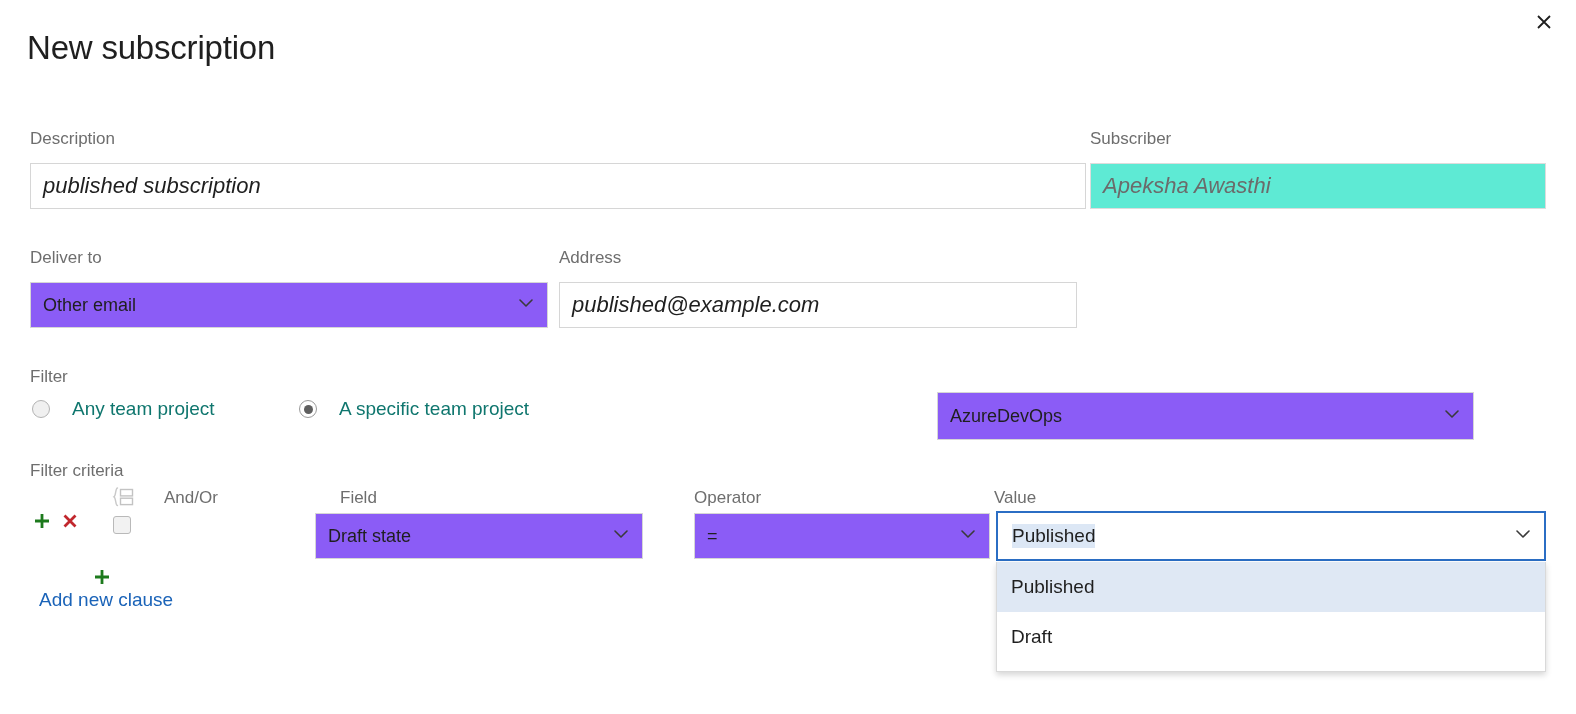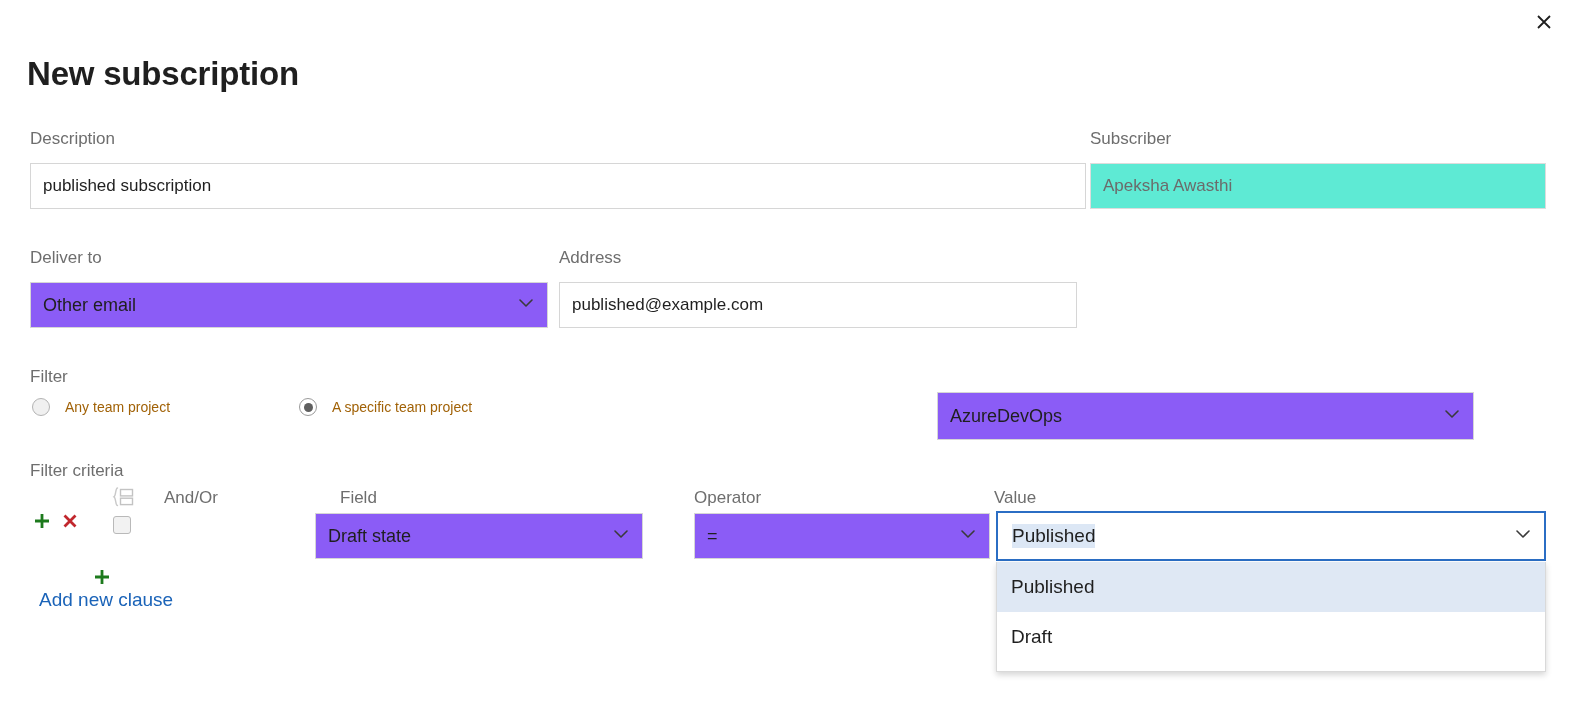--- a/index.html
+++ b/index.html
@@ -25,45 +25,45 @@
     background: none; border: none;
     padding: 0;
   }
   .close-btn svg { display: block; }
 
   
   .dialog-title {
     position: absolute;
     left: 27px; top: 28px;
     font-size: 33px;
-    font-weight: 700;
+    font-weight: 400;
     letter-spacing: -0.2px;
     color: #1f1f1f;
     line-height: 1.2;
     white-space: nowrap;
-    margin-top: 26px;
   }
 
   
   .field-label {
     font-size: 17px;
     color: #6e6e6e;
     font-weight: 400;
     line-height: 1;
     white-space: nowrap;
   }
   .txtbox {
     border: 1px solid #d6d6d6;
     background: #ffffff;
     height: 46px;
     display: flex;
     align-items: center;
     padding: 0 12px;
-    font-size: 17px;
-    color: #1f1f1f;
+    font-size: 22px;
+    color: #1f1f1f;
+    font-style: italic;
   }
   .txtbox.disabled {
     background: #5eead4;
     border-color: #dcdcdc;
     color: #6b6b6b;
   }
   .combo {
     border: 1px solid #d6d6d6;
     background: #8b5cf6;
     height: 46px;
@@ -101,23 +101,23 @@
     display: flex; align-items: center; justify-content: center;
     flex: 0 0 auto;
   }
   .radio-dot.checked { background: #ffffff; border-color: #9a9a9a; }
   .radio-dot.checked::after {
     content: "";
     width: 9px; height: 9px; border-radius: 50%;
     background: #5f5f5f;
   }
   .radio-label {
-    margin-left: 15px;
-    font-size: 14px;
-    color: #a16207;
+    margin-left: 22px;
+    font-size: 19px;
+    color: #0f766e;
     white-space: nowrap;
   }
 
   #cmb-project     { position: absolute; left: 937px; top: 392px; width: 537px; height: 48px; gap: 36px; }
 
   #lbl-filtercrit  { position: absolute; left: 30px; top: 462px; }
 
   
   .col-head {
     position: absolute;

